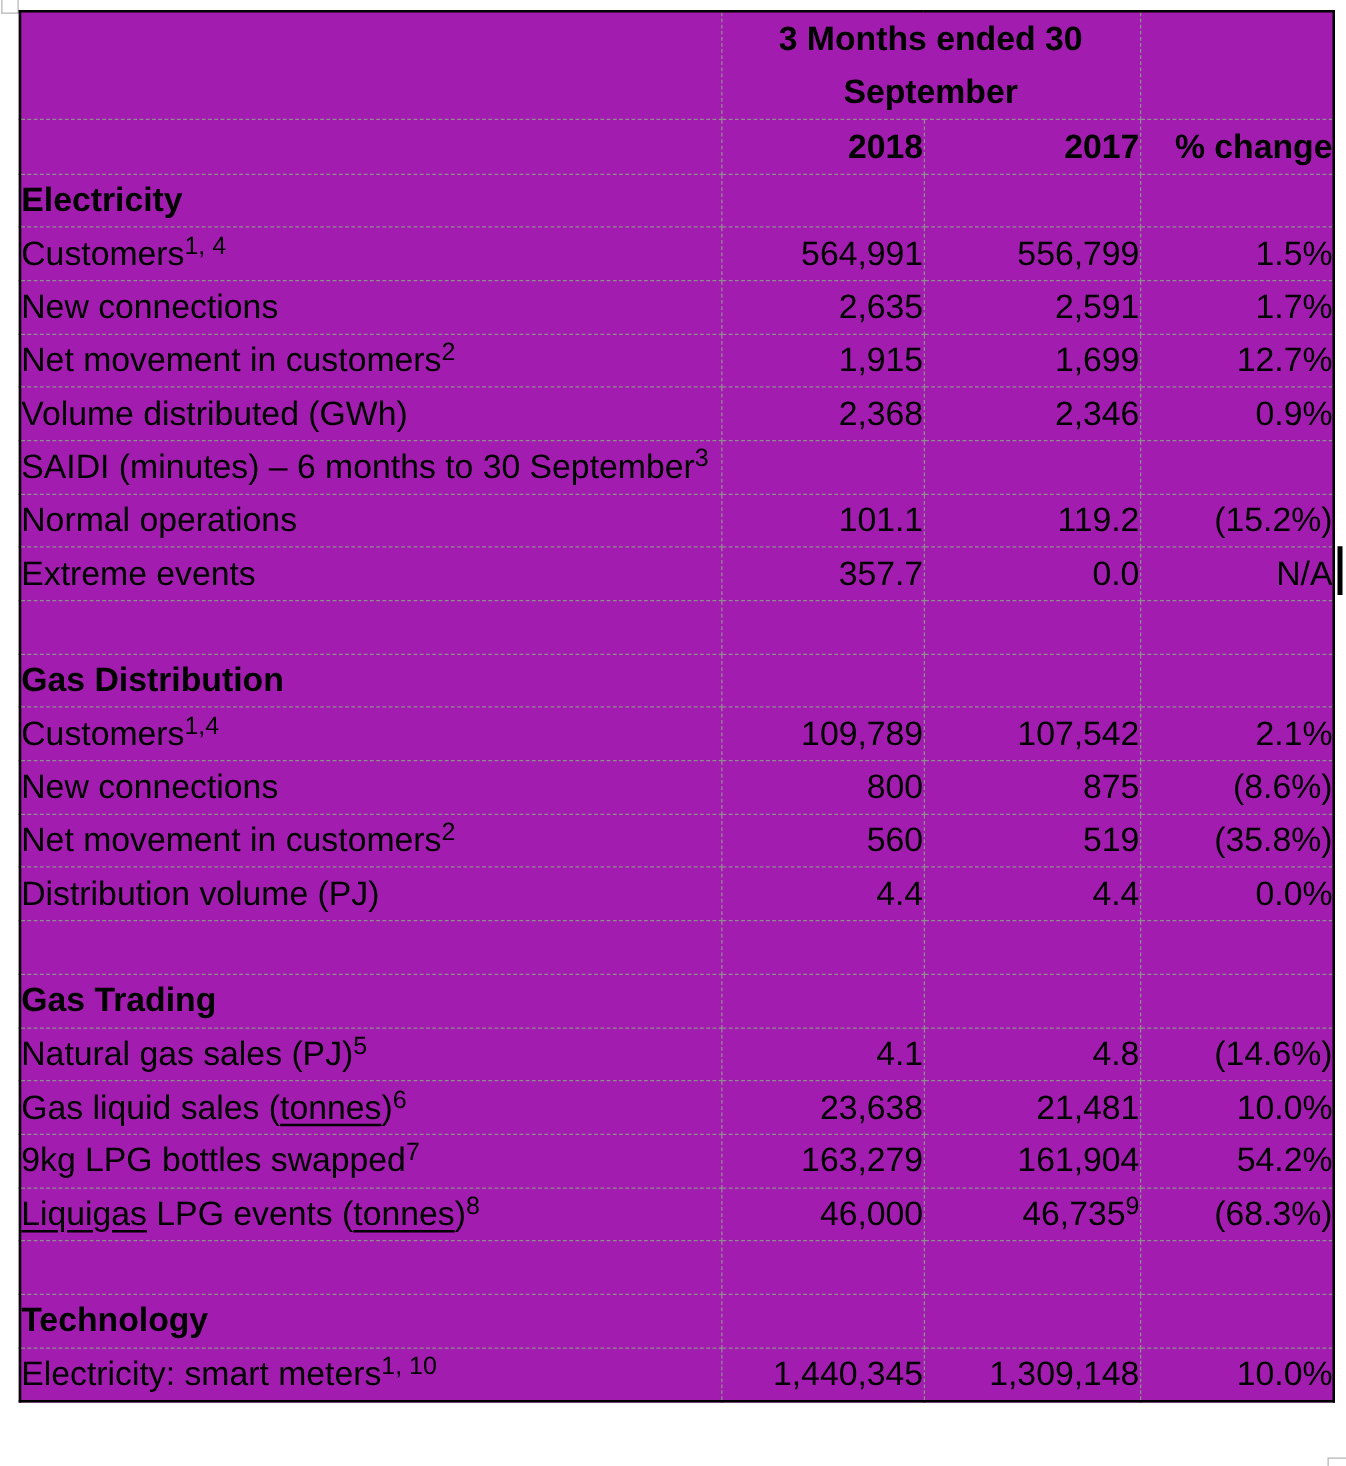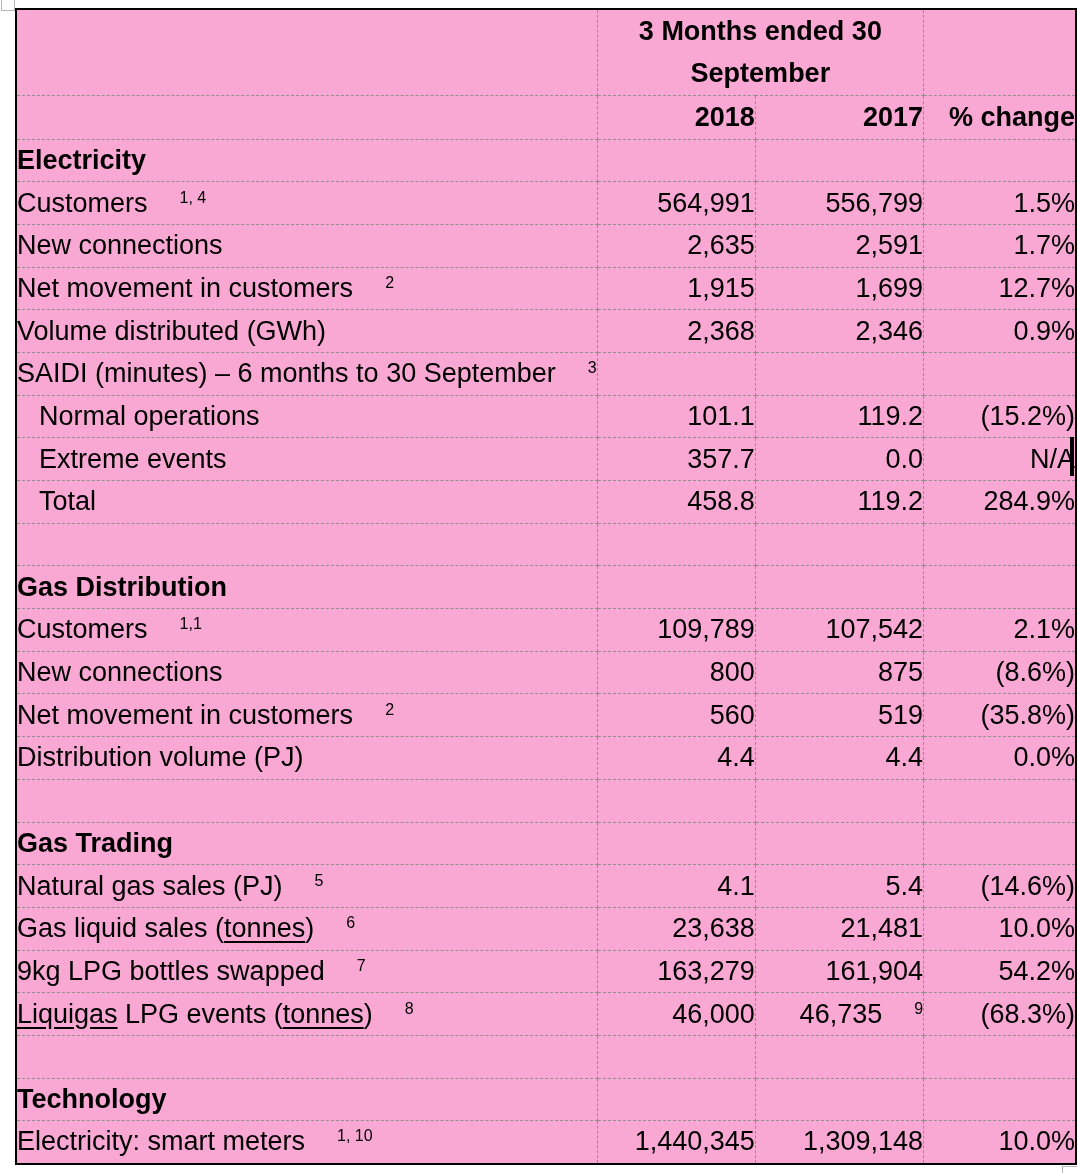--- a/index.html
+++ b/index.html
@@ -10,42 +10,41 @@
     color: #000000;
     position: relative;
     overflow: hidden;
   }
   .doc-table {
     position: absolute;
     left: 15px; top: 8px;
     border-collapse: collapse;
     table-layout: fixed;
     border: 2px solid #000000;
-    background: #f9a8d4;
+    background: #a21caf;
   }
   .doc-table td {
     border: 1px dashed #8f8f8f;
     font-size: 27px;
     vertical-align: middle;
     padding: 0;
     white-space: nowrap;
     overflow: hidden;
   }
   tr.row { height: 42.7px; }
   tr.h1 { height: 86px; }
   tr.h2 { height: 44px; padding-left: 16px; }
   .c-label { text-align: left; padding-left: 6px; }
-  .c-label.indent { padding-left: 22px; }
+  .c-label.indent { }
   .c-num { text-align: right; padding-right: 12px; }
   .bold { font-weight: bold; }
   .sup {
-    font-size: 16px;
+    font-size: 20px;
     position: relative;
     top: -9px;
-    margin-left: 32px;
   }
   .squiggle {
     text-decoration-line: underline;
     text-decoration-style: wavy;
     text-decoration-color: #cd3a2c;
     text-decoration-thickness: 1px;
     text-underline-offset: 4px;
     text-decoration: underline;
   }
   .period-cell {
@@ -144,39 +143,33 @@
         <td class="c-num"><span>119.2</span></td>
         <td class="c-num"><span>(15.2%)</span></td>
       </tr>
       <tr class="row">
         <td class="c-label indent"><span>Extreme events</span></td>
         <td class="c-num"><span>357.7</span></td>
         <td class="c-num"><span>0.0</span></td>
         <td class="c-num"><span>N/A</span></td>
       </tr>
       <tr class="row">
-        <td class="c-label indent"><span>Total</span></td>
-        <td class="c-num"><span>458.8</span></td>
-        <td class="c-num"><span>119.2</span></td>
-        <td class="c-num"><span>284.9%</span></td>
-      </tr>
-      <tr class="row">
         <td class="c-label"></td>
         <td class="c-num"></td>
         <td class="c-num"></td>
         <td class="c-num"></td>
       </tr>
       <tr class="row">
         <td class="c-label bold"><span>Gas Distribution</span></td>
         <td class="c-num"></td>
         <td class="c-num"></td>
         <td class="c-num"></td>
       </tr>
       <tr class="row">
-        <td class="c-label"><span>Customers</span><span class="sup">1,1</span></td>
+        <td class="c-label"><span>Customers</span><span class="sup">1,4</span></td>
         <td class="c-num"><span>109,789</span></td>
         <td class="c-num"><span>107,542</span></td>
         <td class="c-num"><span>2.1%</span></td>
       </tr>
       <tr class="row">
         <td class="c-label"><span>New connections</span></td>
         <td class="c-num"><span>800</span></td>
         <td class="c-num"><span>875</span></td>
         <td class="c-num"><span>(8.6%)</span></td>
       </tr>
@@ -200,21 +193,21 @@
       </tr>
       <tr class="row">
         <td class="c-label bold"><span>Gas Trading</span></td>
         <td class="c-num"></td>
         <td class="c-num"></td>
         <td class="c-num"></td>
       </tr>
       <tr class="row">
         <td class="c-label"><span>Natural gas sales (PJ)</span><span class="sup">5</span></td>
         <td class="c-num"><span>4.1</span></td>
-        <td class="c-num"><span>5.4</span></td>
+        <td class="c-num"><span>4.8</span></td>
         <td class="c-num"><span>(14.6%)</span></td>
       </tr>
       <tr class="row">
         <td class="c-label"><span>Gas liquid sales (</span><span class="squiggle">tonnes</span><span>)</span><span class="sup">6</span></td>
         <td class="c-num"><span>23,638</span></td>
         <td class="c-num"><span>21,481</span></td>
         <td class="c-num"><span>10.0%</span></td>
       </tr>
       <tr class="row">
         <td class="c-label"><span>9kg LPG bottles swapped</span><span class="sup">7</span></td>

